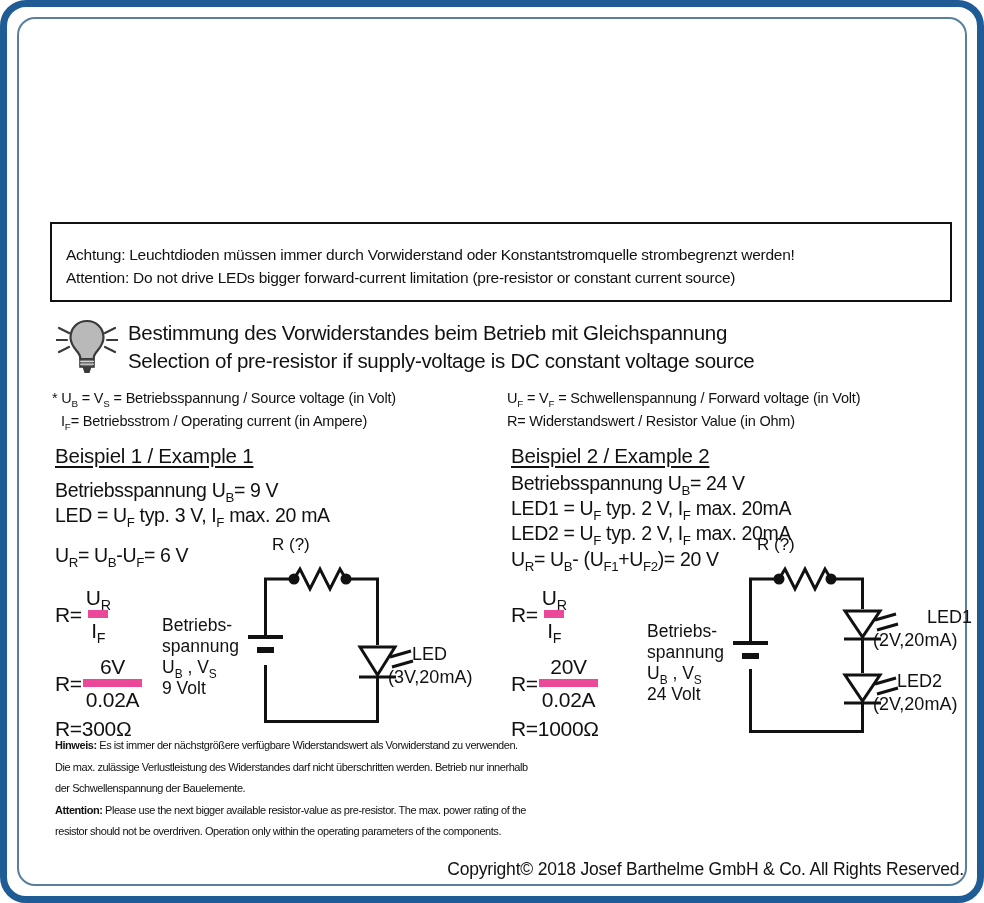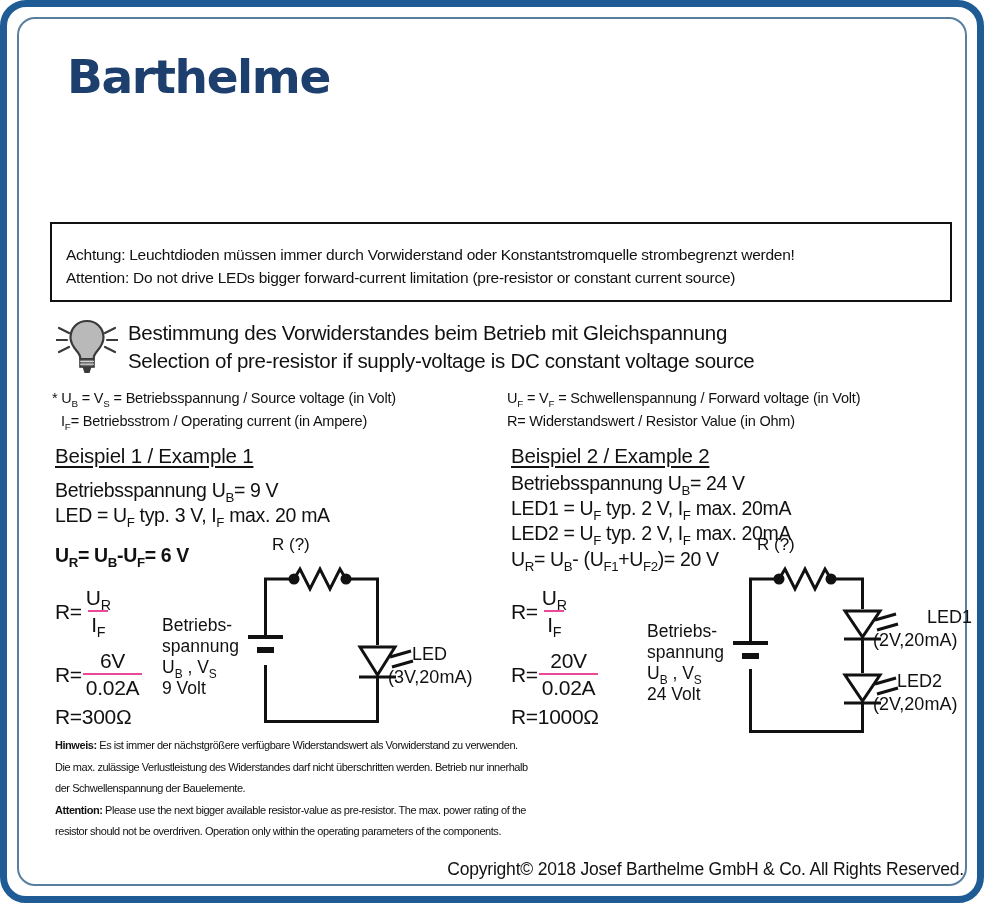--- a/index.html
+++ b/index.html
@@ -143,21 +143,21 @@
   }
   .ex-spec {
     font-size: 19.5px;
     letter-spacing: -0.35px;
     color: #111;
     white-space: nowrap;
     line-height: 25px;
   }
   #example1 .ex-spec-block { margin-top: 9px; }
   #example2 .ex-spec-block { margin-top: 2px; }
-  #example1 .ex-ur { margin-top: 15px; font-weight: bold; }
+  #example1 .ex-ur { margin-top: 15px; }
   #example2 .ex-ur { margin-top: 1px; }
 
   sub { font-size: 0.68em; line-height: 0; }
 
   
   .calc {
     position: absolute;
     font-size: 21px;
     color: #111;
     letter-spacing: -0.3px;
@@ -176,21 +176,21 @@
     flex-direction: column;
     align-items: center;
     vertical-align: middle;
     margin-left: 1px;
   }
   .frac .num {
     padding: 0 3px 1px 3px;
     line-height: 1.05;
   }
   .frac .den {
-    border-top: 2px solid #ec4899;
+    border-top: 8px solid #ec4899;
     padding: 1px 3px 0 3px;
     line-height: 1.1;
   }
   .calc .res { white-space: nowrap; margin-top: 5px; }
   #calc1 .frac-line.f1 { margin-bottom: 14px; }
   #calc2 .frac-line.f1 { margin-bottom: 14px; }
 
   
   .circuit {
     position: absolute;
@@ -227,21 +227,20 @@
     color: #111;
   }
 </style>
 </head>
 <body>
 
 <div id="page">
   <div id="inner-frame">
     <div id="content">
 
-      <div id="logo">Barthelme</div>
 
       <div id="warning-box">
         <div class="wline l1">Achtung: Leuchtdioden müssen immer durch Vorwiderstand oder Konstantstromquelle strombegrenzt werden!</div>
         <div class="wline l2">Attention: Do not drive LEDs bigger forward-current limitation (pre-resistor or constant current source)</div>
       </div>
 
       <div id="legend">
         <div class="lcol c1">
           <div class="lrow">* U<sub>B</sub> = V<sub>S</sub> = Betriebsspannung / Source voltage (in Volt)</div>
           <div class="lrow indent">I<sub>F</sub>= Betriebsstrom / Operating current (in Ampere)</div>

